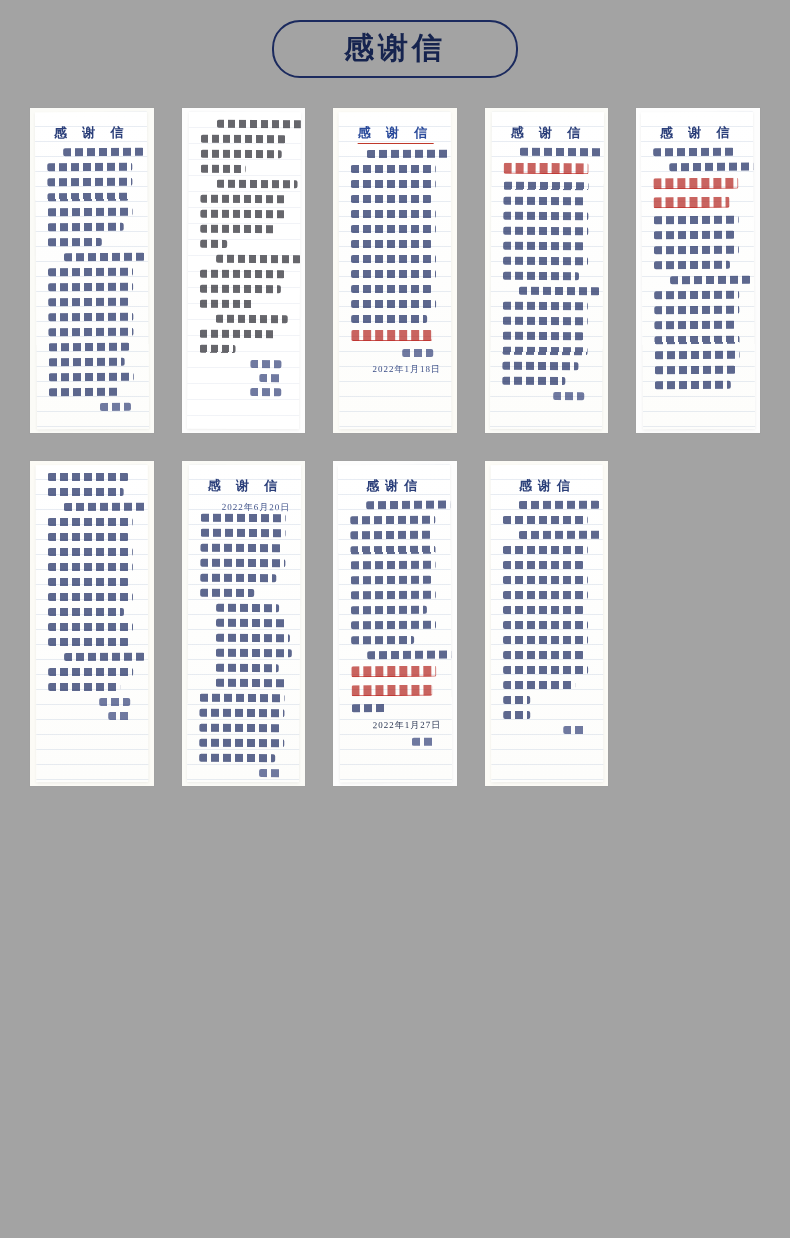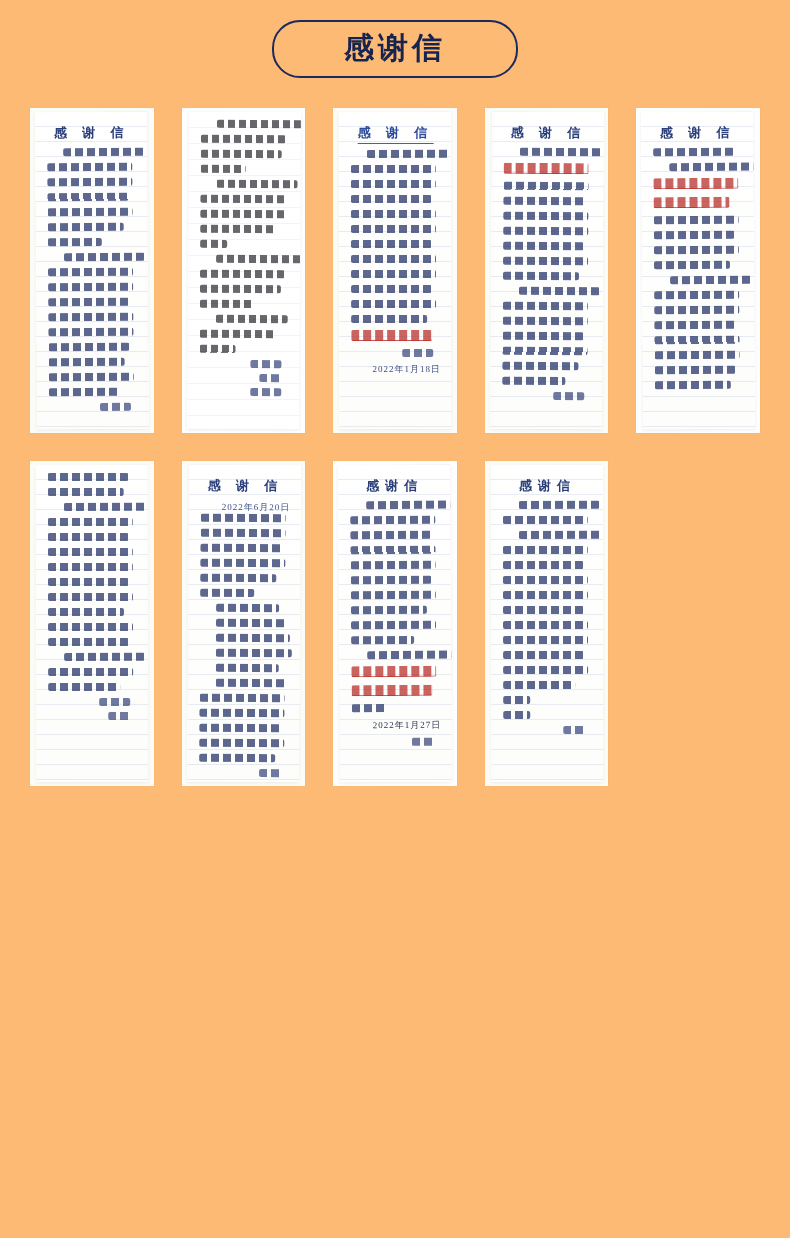--- a/index.html
+++ b/index.html
@@ -10,21 +10,21 @@
   body {
     width: 790px;
     height: 1238px;
     font-family: "Liberation Sans", sans-serif;
     overflow: hidden;
   }
   .page {
     position: relative;
     width: 790px;
     height: 1238px;
-    background: #fdba74;
+    background: #a3a3a3;
     box-sizing: border-box;
   }
   
   .title-wrap {
     width: 100%;
     display: flex;
     justify-content: center;
     padding-top: 20px;
   }
   .title-pill {

